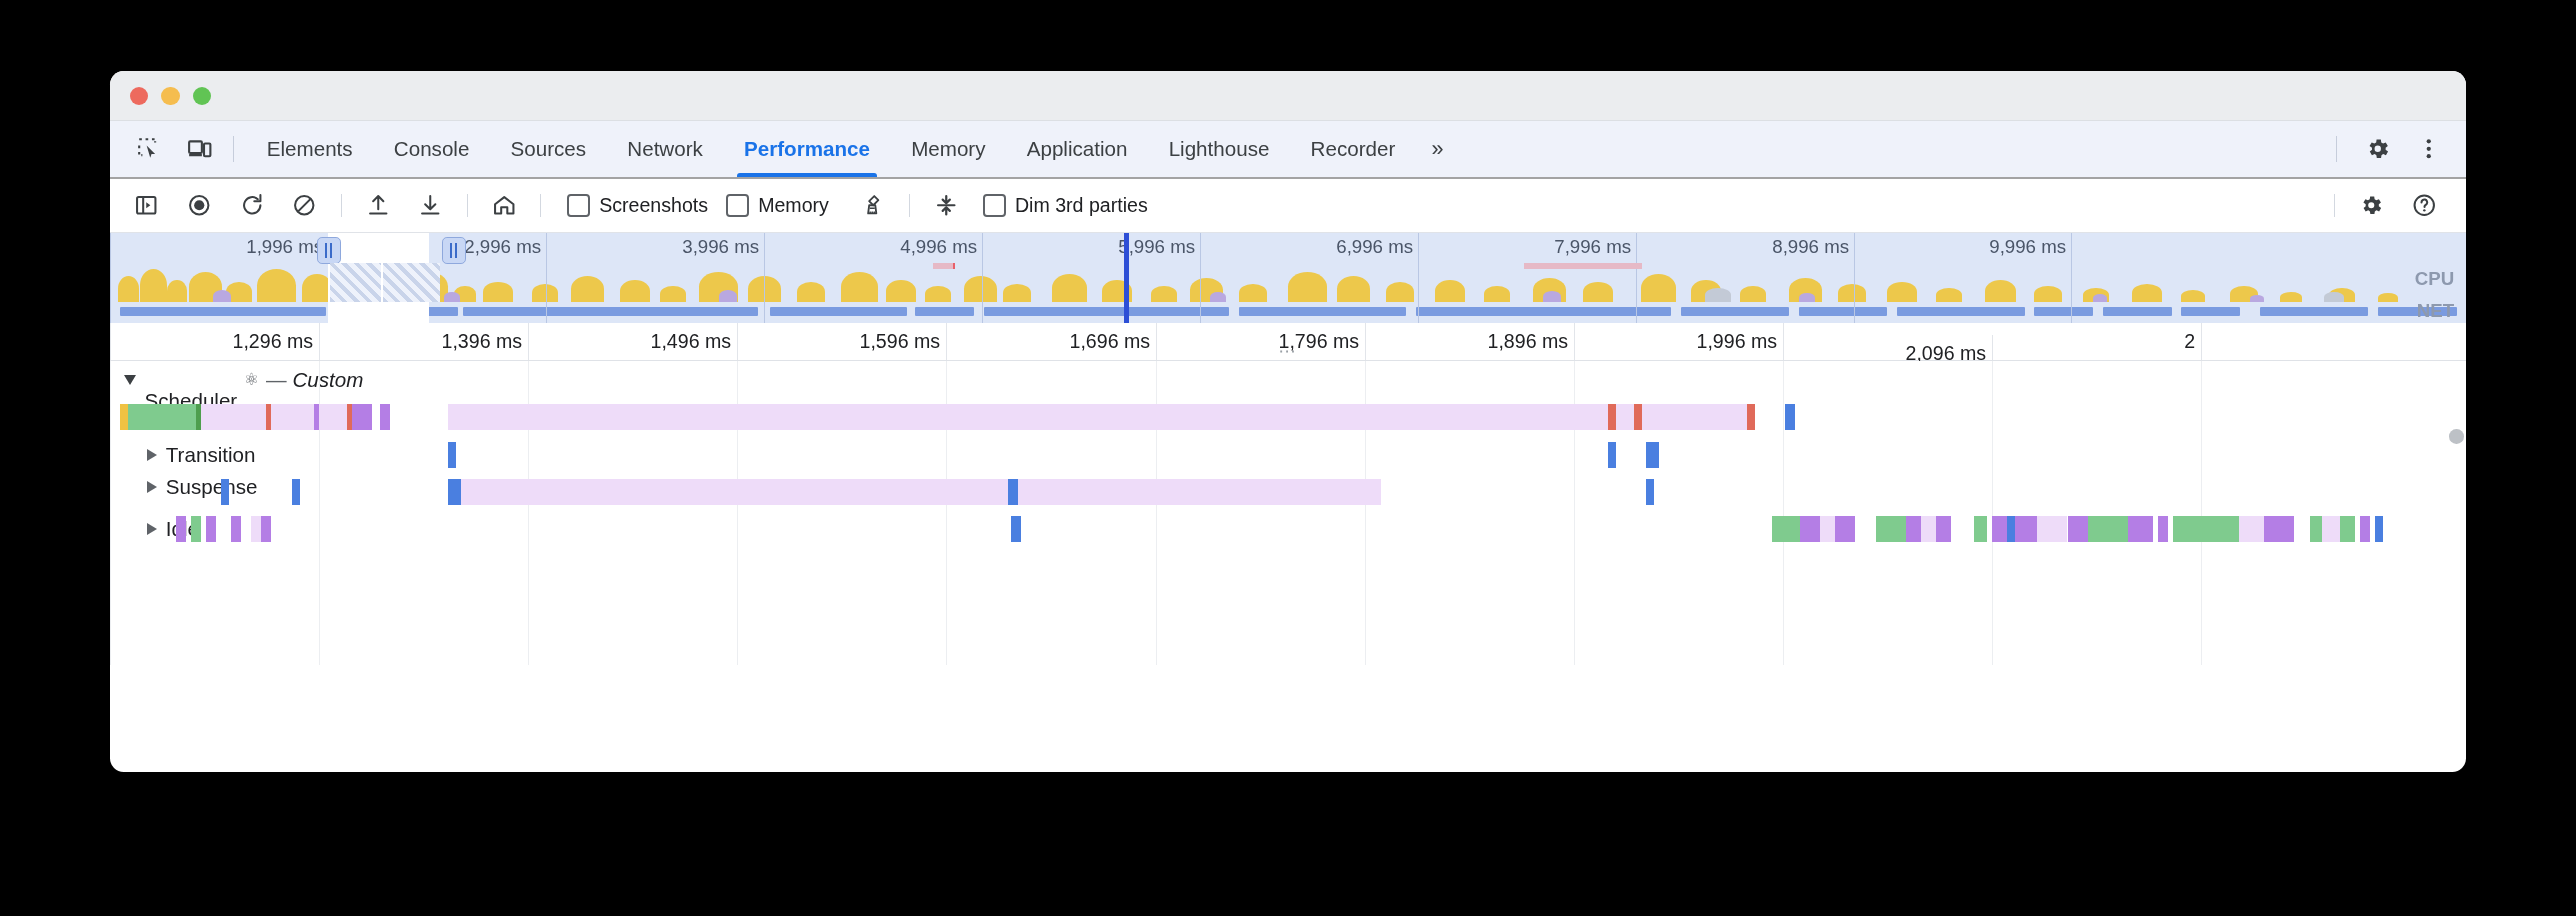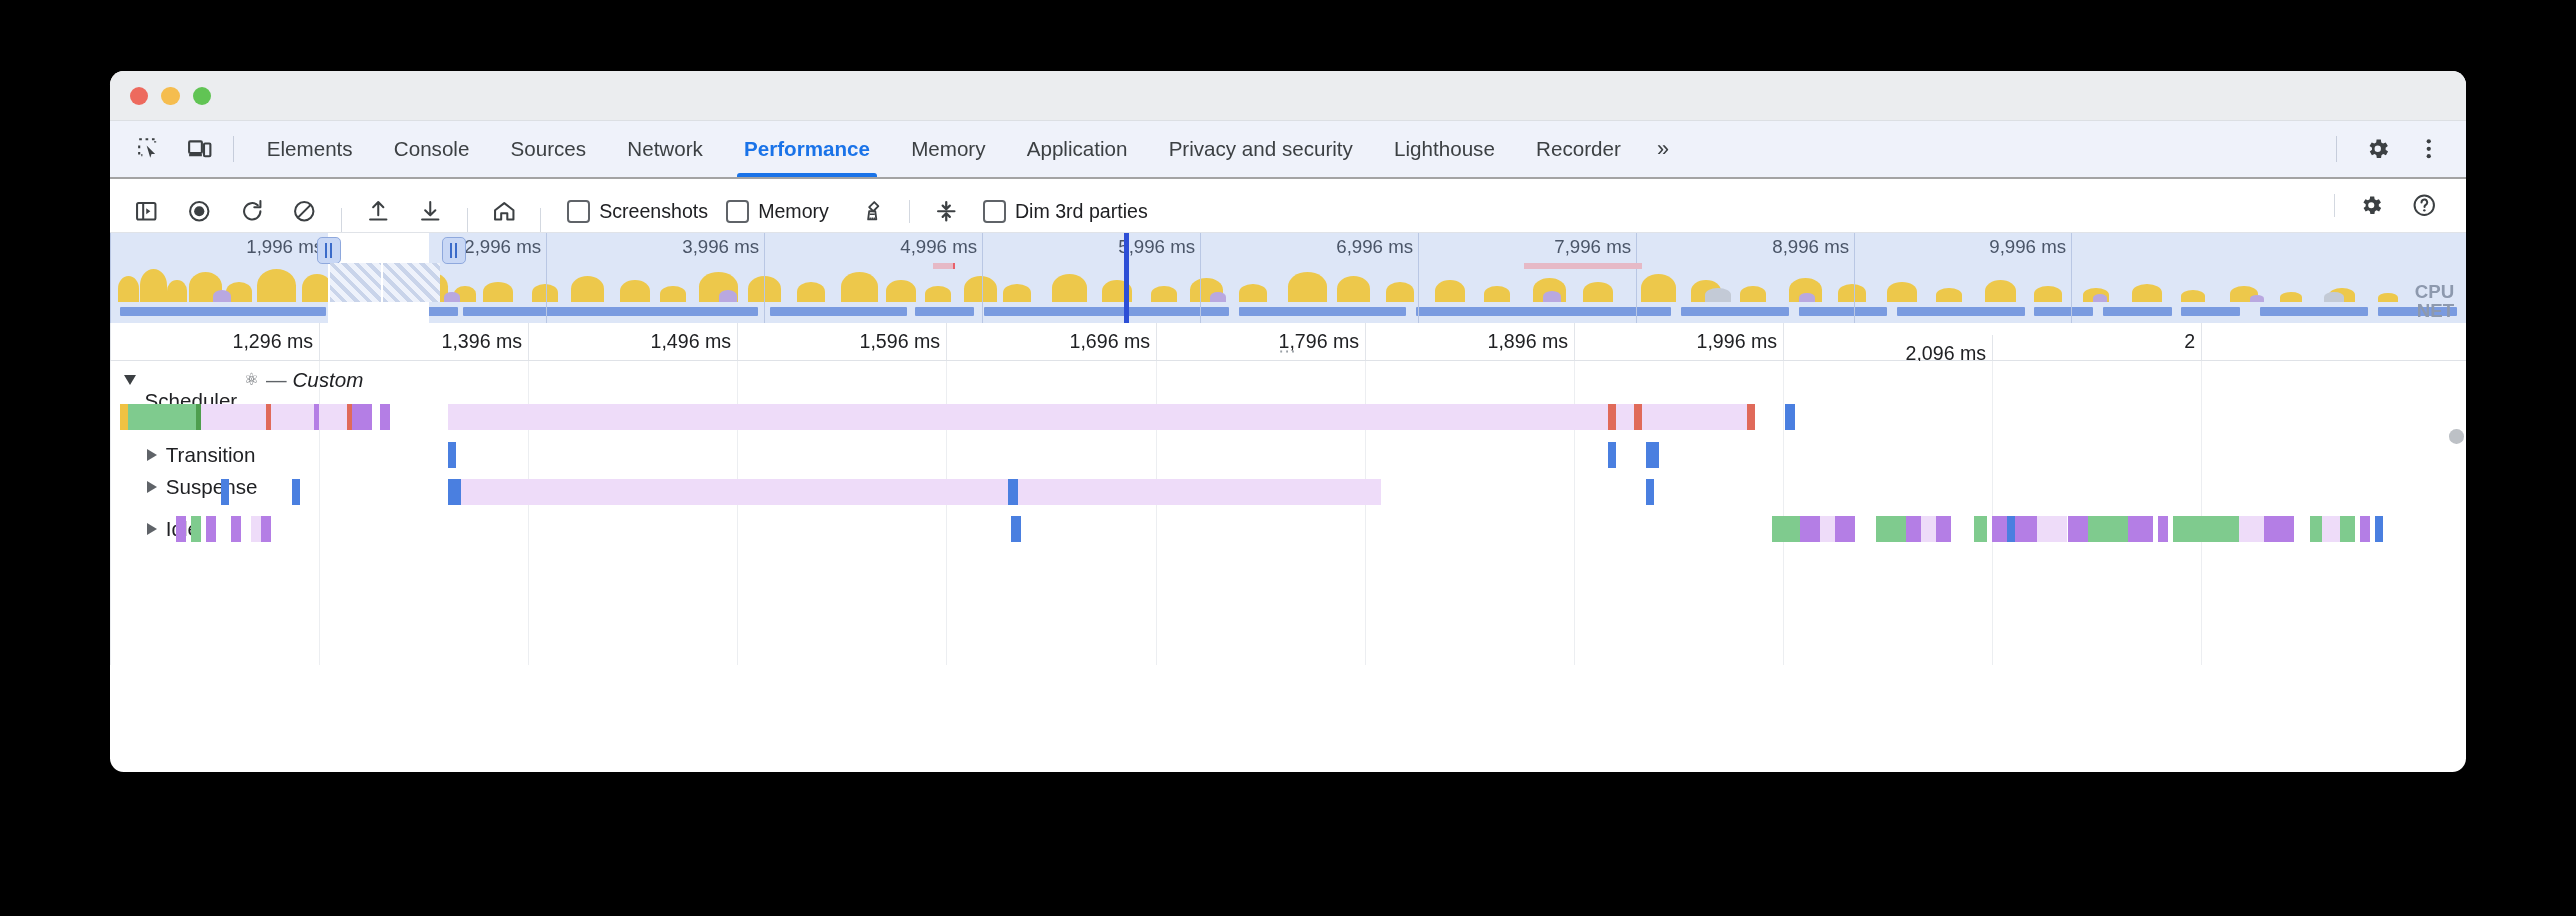--- a/index.html
+++ b/index.html
@@ -27,21 +27,21 @@
   .tab{height:100%;display:flex;align-items:center;padding:0 20.6px;font-size:20.6px;
     color:#3c4043;white-space:nowrap;position:relative;}
   .tab.active{color:#1a73e8;font-weight:bold;}
   .tab.active::after{content:"";position:absolute;left:13.7px;right:13.7px;bottom:0;height:3.9px;
     background:#1a73e8;border-radius:2.9px 2.9px 0 0;}
   .tab-more{font-size:21.6px;color:#3c4043;padding:0 15.7px;}
   .tabbar-right{position:absolute;right:15.7px;top:0;height:100%;display:flex;align-items:center;}
 
   
   .perfbar{height:53px;background:#fff;border-bottom:1px solid #e0e3e8;
-    display:flex;align-items:flex-end;position:relative;}
+    display:flex;align-items:center;position:relative;}
   .pb-icon{width:41px;height:41px;margin:0 5.9px;display:flex;align-items:center;
     justify-content:center;border-radius:4.9px;flex:none;}
   .pb-icon:first-child{margin-left:15.7px;}
   .pb-sep{width:1px;height:23.6px;background:#d3d8e0;margin:0 9.8px;flex:none;}
   .cbgroup{display:flex;align-items:center;margin-left:15.7px;}
   .cbitem{display:flex;align-items:center;margin-right:17.7px;}
   .cbox{width:19.6px;height:19.6px;border:2px solid #5f6368;border-radius:3.9px;
     background:#fff;margin-right:8.8px;flex:none;}
   .cblabel{font-size:19.6px;color:#202124;white-space:nowrap;}
   .perfbar-right{position:absolute;right:15.7px;top:0;height:100%;display:flex;align-items:center;}
@@ -52,21 +52,21 @@
   .ov-tick{position:absolute;top:0;height:90px;border-left:1px solid #b9c7e4;}
   .ov-tick span{position:absolute;right:5.9px;top:2.9px;font-size:18.7px;color:#4a5568;
     white-space:nowrap;}
   .ov-window{position:absolute;top:0;bottom:0;background:#fff;}
   .ov-handle{position:absolute;top:3.9px;width:21.6px;height:25.5px;background:#c8d7f5;
     border:1px solid #8ea8dd;border-radius:4.9px;}
   .ov-handle::before,.ov-handle::after{content:"";position:absolute;top:4.9px;width:2px;
     height:15.7px;background:#3b6bc9;}
   .ov-handle::before{left:6.9px;} .ov-handle::after{left:11.8px;}
   .ov-label{position:absolute;right:11.8px;font-size:18.7px;font-weight:bold;color:#8d99ae;}
-  .cpu-label{top:48px;} .net-label{top:67px;}
+  .cpu-label{top:35px;} .net-label{top:67px;}
   .ov-marker{position:absolute;top:0;bottom:0;width:4.9px;background:#2d4fd6;}
   .cpu-area{position:absolute;left:0;right:0;top:29.5px;height:39px;}
   .net-area{position:absolute;left:0;right:0;top:71px;height:15.7px;}
   .netbar{position:absolute;height:8.8px;background:#7a9be0;border-radius:1px;top:2.9px;}
   .cpu-blob{position:absolute;bottom:0;background:#edc84b;border-radius:50% 50% 0 0;}
   .cpu-blob.purple{background:#b9a8e0;}
   .cpu-blob.grey{background:#c3cad6;}
   .ov-hatch{position:absolute;top:29.5px;height:39px;
     background:repeating-linear-gradient(45deg,#c9d4ea 0 3.9px,#eef2fb 3.9px 8.8px);}
   .ov-red{position:absolute;height:6.9px;background:#e8606a;top:29.5px;}
@@ -128,21 +128,20 @@
     </div>
     <div class="tb-sep"></div>
     <div class="tabs">
       <div class="tab">Elements</div>
       <div class="tab">Console</div>
       <div class="tab">Sources</div>
       <div class="tab">Network</div>
       <div class="tab active">Performance</div>
       <div class="tab">Memory</div>
       <div class="tab">Application</div>
-      <div class="tab">Privacy and security</div>
       <div class="tab">Lighthouse</div>
       <div class="tab">Recorder</div>
       <div class="tab-more">»</div>
     </div>
     <div class="tabbar-right">
       <div class="tb-sep"></div>
       <div class="tb-icon">
         <svg width="25.5" height="25.5" viewBox="0 0 24 24">
           <path fill="#3c4043" d="M19.4 13a7.8 7.8 0 000-2l2.1-1.6-2-3.4-2.5 1a7.7 7.7 0 00-1.7-1l-.4-2.6h-4l-.4 2.6a7.7 7.7 0 00-1.7 1l-2.5-1-2 3.4L6.6 11a7.8 7.8 0 000 2l-2.1 1.6 2 3.4 2.5-1a7.7 7.7 0 001.7 1l.4 2.6h4l.4-2.6a7.7 7.7 0 001.7-1l2.5 1 2-3.4zM12 15a3 3 0 110-6 3 3 0 010 6z"></path>
         </svg>

